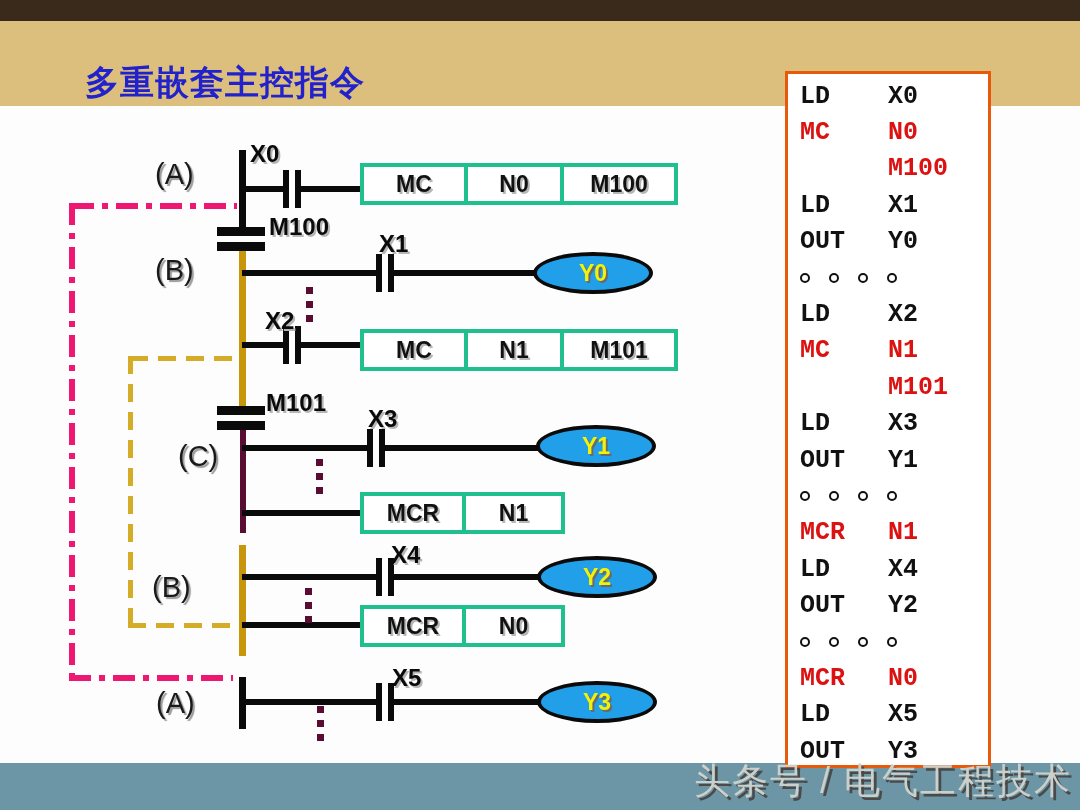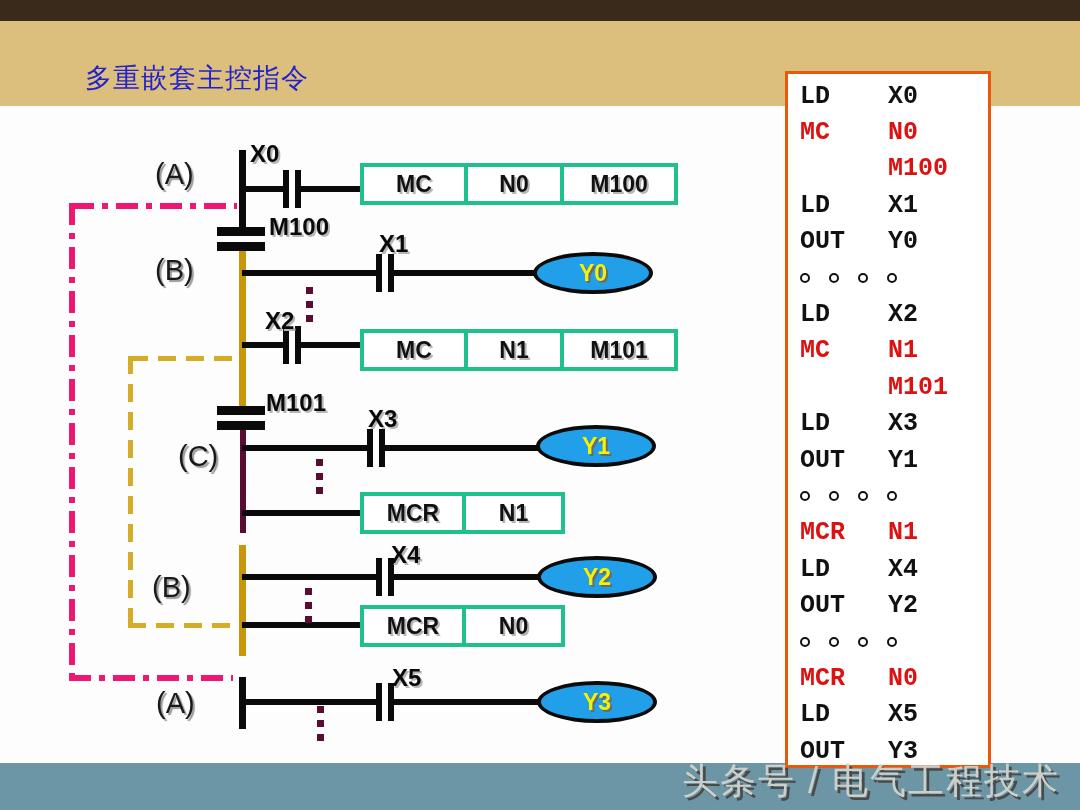--- a/index.html
+++ b/index.html
@@ -1,25 +1,25 @@
 <!DOCTYPE html>
 <html style="--brown: #3a2a1b; --goldband: #dcbe7d; --titleblue: #2222cc; --band: #6c95a5; --wmark: #cbd0cb; --teal: #20c08e; --coilblue: #219fe8; --coiltext: #f2f207; --pink: #ee1771; --goldline: #c8960b; --golddash: #d4ac28; --maroon: #5a0d33; --orange: #e8590c; --codered: #dc1212;"><head>
 <meta charset="utf-8">
 <style>
   html,body{margin:0;padding:0;background:#888;}
   #stage{position:relative;width:1080px;height:810px;background:#fdfdfd;overflow:hidden;
          font-family:"Liberation Sans", sans-serif;}
   
   #top-bar{position:absolute;left:0;top:0;width:1080px;height:21px;background:var(--brown);}
   #gold-band{position:absolute;left:0;top:21px;width:1080px;height:85px;background:var(--goldband);}
-  #title{position:absolute;left:85px;top:60px;font-size:27px;font-weight:normal;color:var(--titleblue);
+  #title{position:absolute;left:85px;top:60px;font-size:34px;font-weight:bold;color:var(--titleblue);
          letter-spacing:1px;}
   
   #bottom-band{position:absolute;left:0;top:763px;width:1080px;height:47px;background:var(--band);z-index:5;}
-  #watermark{position:absolute;right:20px;top:757px;font-size:36px;color:var(--wmark);z-index:30;
+  #watermark{position:absolute;right:8px;top:757px;font-size:36px;color:var(--wmark);z-index:30;
              text-shadow:3px 3px 0 #4a4a4a;letter-spacing:2px;white-space:nowrap;}
   
   .seg{position:absolute;}
   .seg.black{background:#0a0a0a;}
   .seg.gold{background:var(--goldline);}
   .seg.maroon{background:var(--maroon);}
   .lbl{position:absolute;font-weight:bold;font-size:24px;color:#0a0a0a;
        text-shadow:2px 2px 0 #b6b6b6;white-space:nowrap;}
   .sect{position:absolute;font-size:29px;color:#1a1a1a;text-shadow:2px 2px 1px #9a9a9a;white-space:nowrap;}
   .box{position:absolute;display:flex;background:#fff;border:4px solid var(--teal);box-sizing:border-box;z-index:3;}

